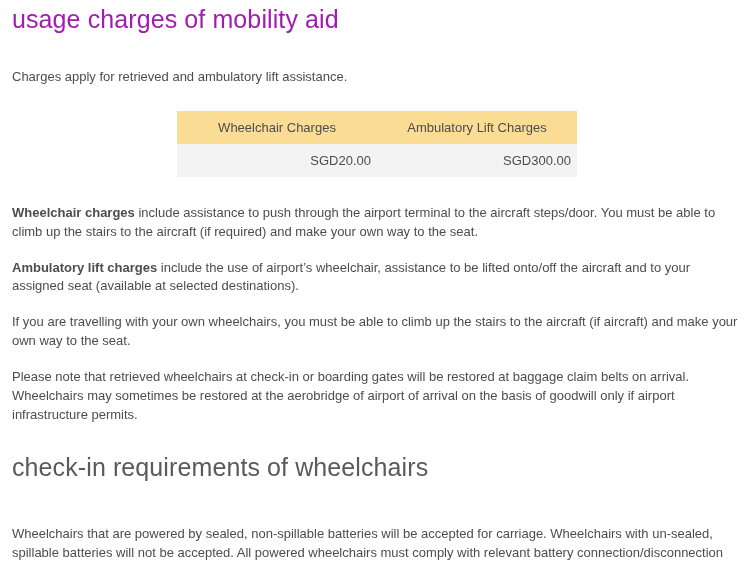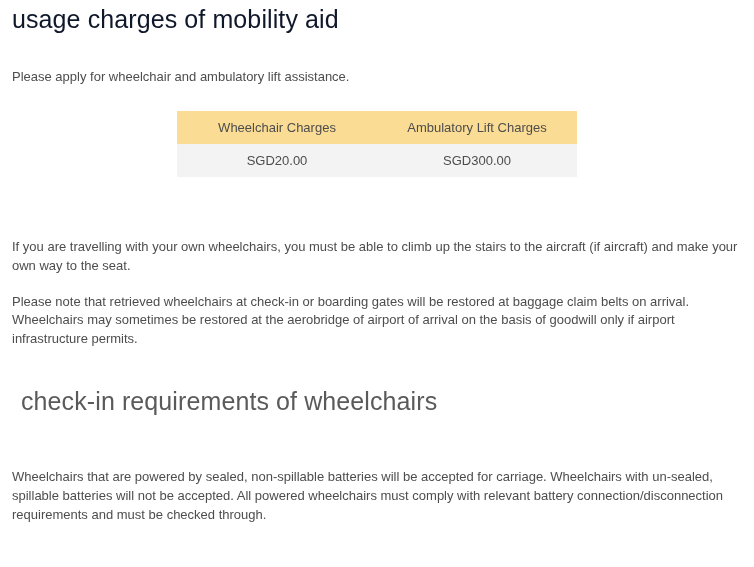--- a/index.html
+++ b/index.html
@@ -15,32 +15,32 @@
     font-size: 13px;
     overflow: hidden;
   }
   .page {
     padding: 0 12px;
     box-sizing: border-box;
     width: 754px;
   }
   h1.section-title {
     font-weight: normal;
-    color: #0f172a;
+    color: #a21caf;
     font-size: 25px;
     margin: 0;
     padding: 4px 0 0 0;
     line-height: 1.2;
     letter-spacing: 0.1px;
   }
   h1.section-title-2 {
     font-weight: normal;
     color: #5a5a5a;
     font-size: 25px;
-    margin: 9px;
+    margin: 0;
     padding: 28px 0 0 0;
     line-height: 1.2;
     letter-spacing: 0.1px;
   }
   p.para {
     margin: 0;
     padding: 0;
     line-height: 1.45;
     color: #4d4d4d;
     font-size: 13px;
@@ -64,61 +64,63 @@
     font-size: 13px;
     padding: 9px 6px;
     text-align: center;
     border: none;
   }
   table.charges td {
     background: #f3f3f3;
     color: #4d4d4d;
     font-size: 13px;
     padding: 9px 6px;
-    text-align: center;
+    text-align: right;
     border: none;
   }
   strong.lead {
     font-weight: bold;
     color: #4d4d4d;
   }
 </style>
 </head>
 <body>
 
 <div class="page">
 
   <h1 class="section-title">usage charges of mobility aid</h1>
 
   <div class="gap-intro"></div>
 
-  <p class="para">Please apply for wheelchair and ambulatory lift assistance.</p>
+  <p class="para">Charges apply for retrieved and ambulatory lift assistance.</p>
 
   <div class="gap-table-top"></div>
 
   <table class="charges">
     <thead>
       <tr>
         <th>Wheelchair Charges</th>
         <th>Ambulatory Lift Charges</th>
       </tr>
     </thead>
     <tbody>
       <tr>
         <td>SGD20.00</td>
         <td>SGD300.00</td>
       </tr>
     </tbody>
   </table>
 
   <div class="gap-table-bottom"></div>
 
+  <p class="para"><strong class="lead">Wheelchair charges</strong><span> include assistance to push through the airport terminal to the aircraft steps/door. You must be able to climb up the stairs to the aircraft (if required) and make your own way to the seat.</span></p>
 
   <div class="gap-sm"></div>
 
+  <p class="para"><strong class="lead">Ambulatory lift charges</strong><span> include the use of airport’s wheelchair, assistance to be lifted onto/off the aircraft and to your assigned seat (available at selected destinations).</span></p>
 
   <div class="gap-sm"></div>
 
   <p class="para">If you are travelling with your own wheelchairs, you must be able to climb up the stairs to the aircraft (if aircraft) and make your own way to the seat.</p>
 
   <div class="gap-sm"></div>
 
   <p class="para">Please note that retrieved wheelchairs at check-in or boarding gates will be restored at baggage claim belts on arrival. Wheelchairs may sometimes be restored at the aerobridge of airport of arrival on the basis of goodwill only if airport infrastructure permits.</p>
 
   <h1 class="section-title-2">check-in requirements of wheelchairs</h1>

